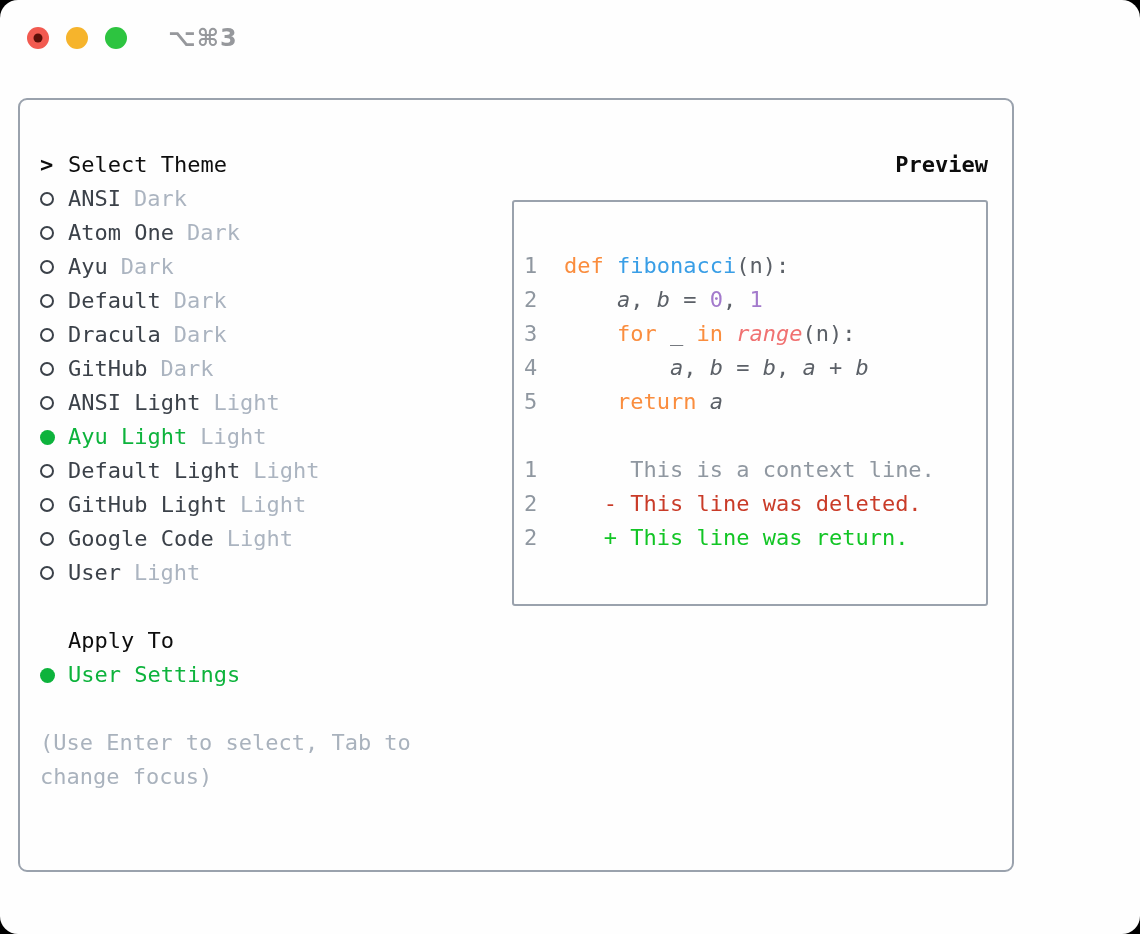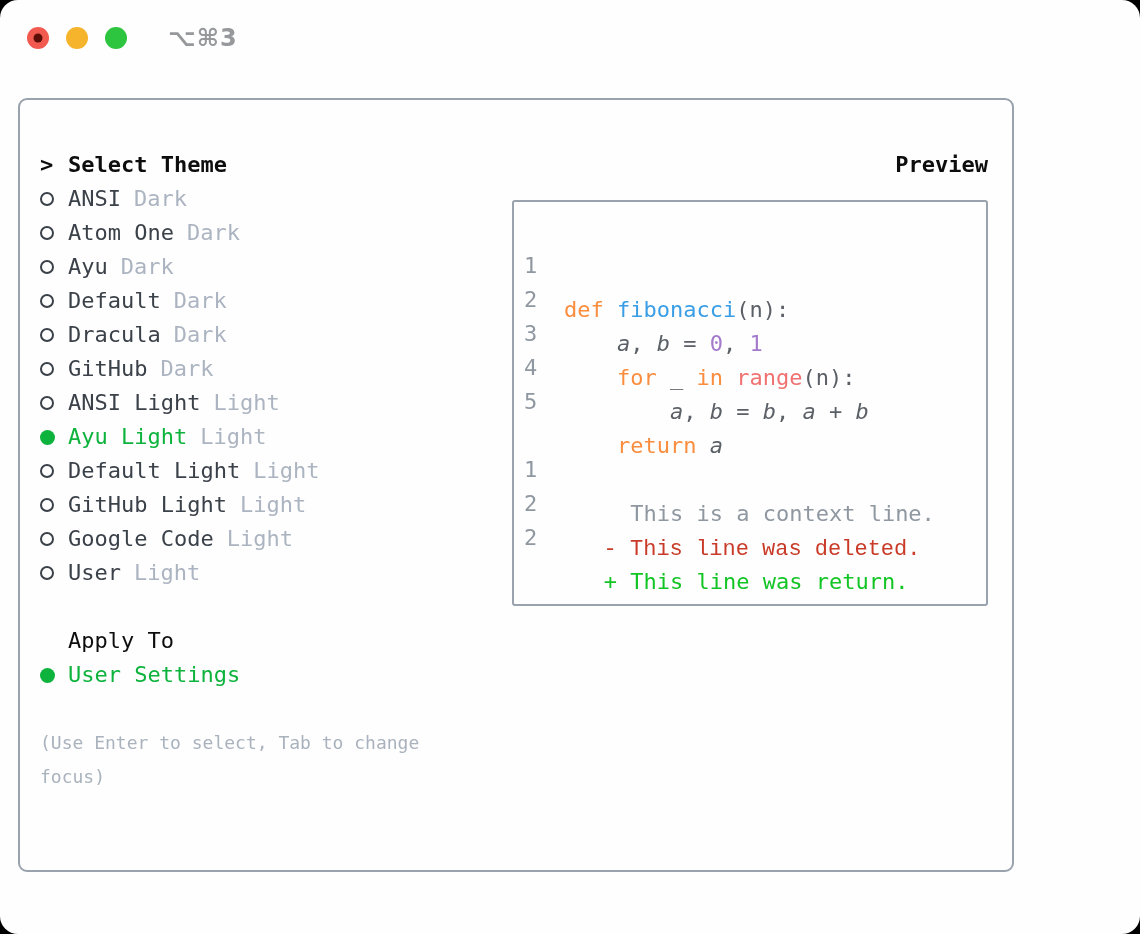--- a/index.html
+++ b/index.html
@@ -67,55 +67,55 @@
   .circle {
     width: 14px; height: 14px; border-radius: 50%;
     border: 2px solid var(--name);
     background: transparent;
   }
   .circle.filled {
     width: 15px; height: 15px;
     border: none;
     background: var(--green);
   }
-  .hdr { color: var(--ink); font-weight: bold; }
+  .hdr { color: var(--ink); font-weight: normal; }
   .hdr2 { color: var(--ink); }
   .tname { color: var(--name); }
   .ttag  { color: var(--tag); margin-left: 13px; }
   .sel .tname { color: var(--green); }
 
   .hint {
     margin-top: 34px;
     width: 420px;
     color: var(--hint);
-    font-size: 18px; line-height: 34px;
+    font-size: 22px; line-height: 34px;
   }
 
   
   .preview-header { height: 34px; color: var(--ink); font-weight: bold; text-align: right; }
   .preview-box {
     margin-top: 18px; margin-left: 10px;
     width: 476px; height: 406px;
     border: 2px solid var(--border);
     border-radius: 3px;
     background: #fefefe;
     padding: 47px 0 0 10px;
     overflow: hidden;
   }
   .cline { display: flex; height: 34px; white-space: pre; }
   .lineno { width: 40px; flex: none; color: var(--lineno); }
-  .ctext { white-space: pre; margin-top: 44px; }
+  .ctext { white-space: pre; }
   .seg-plain { color: var(--plain); }
   .seg-kw    { color: var(--kw); }
   .seg-fn    { color: var(--fn); }
   .seg-num   { color: var(--num); }
-  .seg-call  { color: var(--call); }
+  .seg-call  { color: var(--call); font-style: italic; }
   .seg-var   { color: var(--plain); font-style: italic; }
   .seg-ctx   { color: var(--ctx); }
-  .seg-del   { color: var(--del); font-family: Liberation Mono, monospace; }
+  .seg-del   { color: var(--del); }
   .seg-add   { color: var(--add); }
   .spacer { height: 34px; }
 </style>
 </head>
 <body>
 
 <div class="window">
 
   <div class="titlebar">
     <div class="lights">

